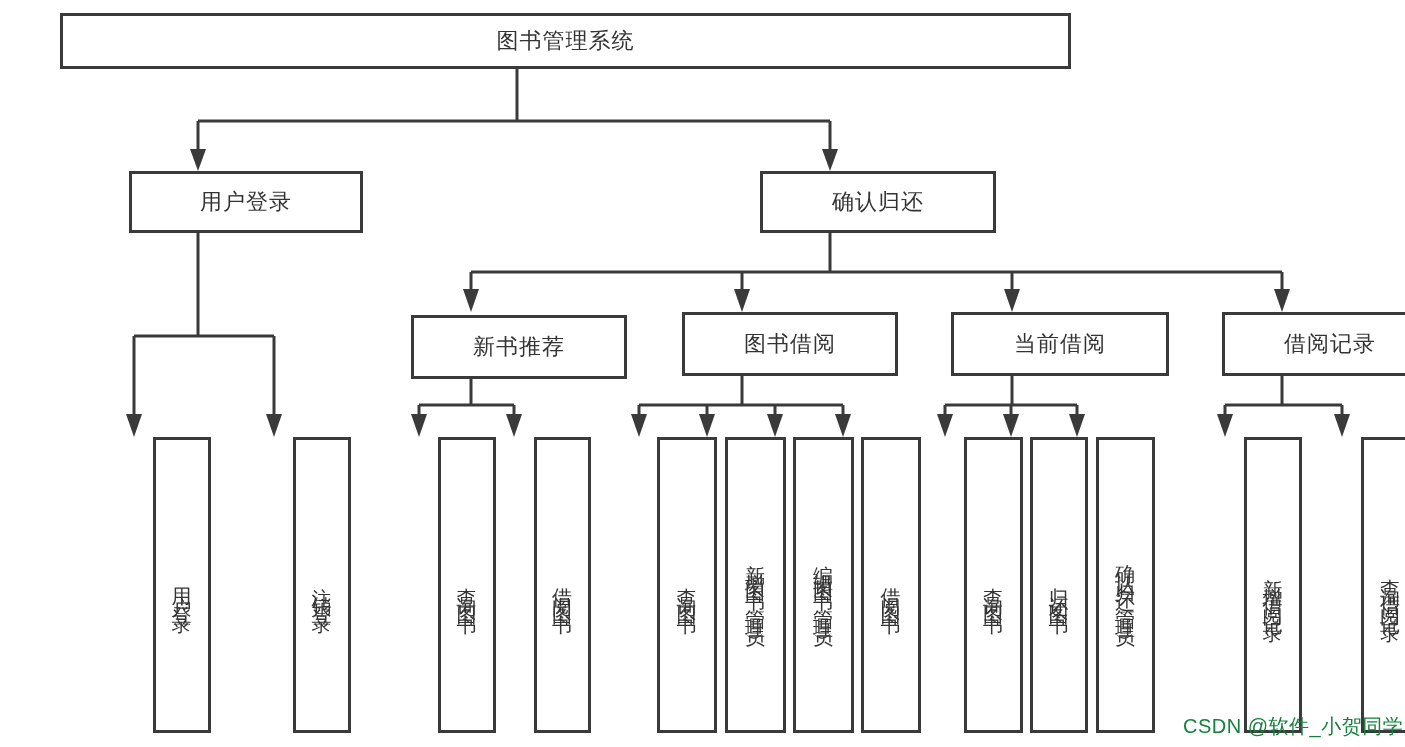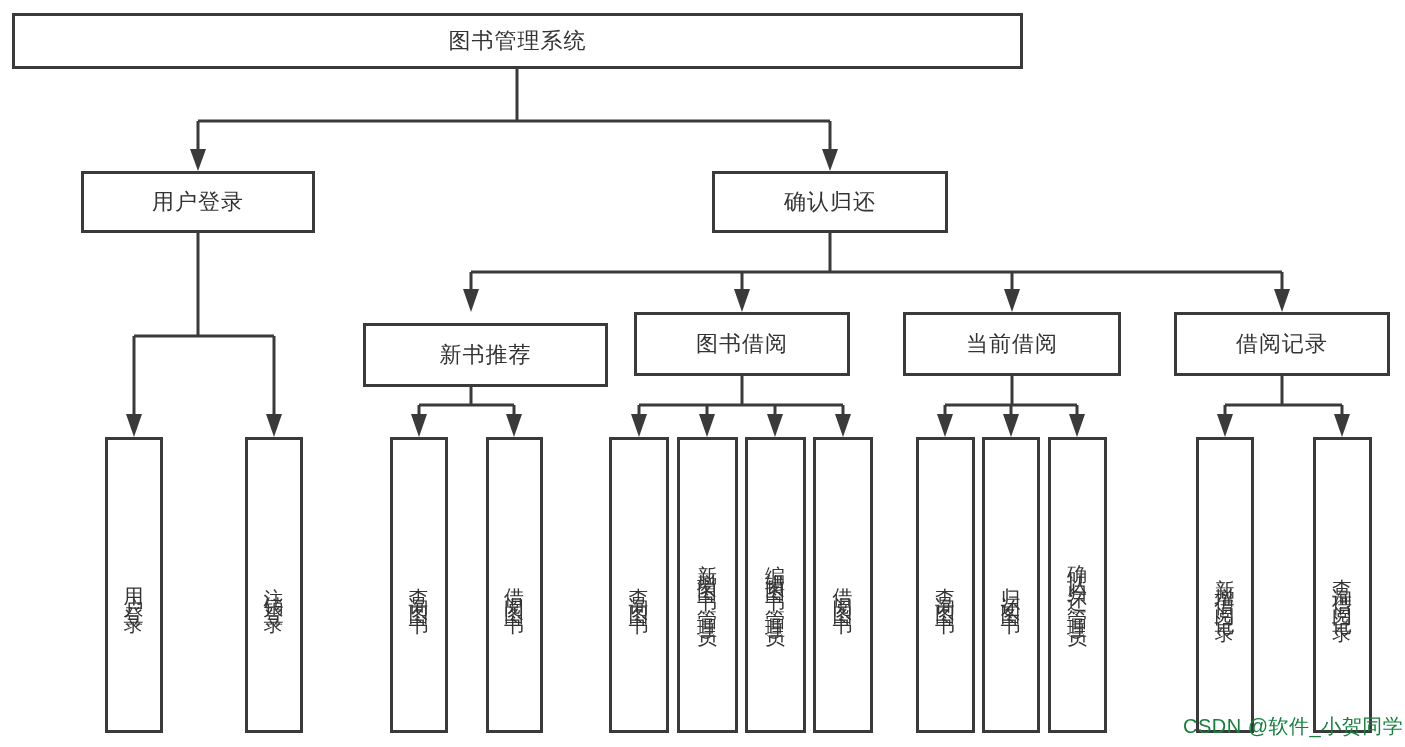--- a/index.html
+++ b/index.html
@@ -4,21 +4,21 @@
 <style>
   html,body{margin:0;padding:0;background:#ffffff;}
   .canvas{
     position:relative;width:1405px;height:747px;background:#ffffff;
     font-family:"Liberation Sans","DejaVu Sans",sans-serif;overflow:hidden;
   }
   svg.connectors{position:absolute;left:0;top:0;width:1405px;height:747px;}
   .box{
     position:absolute;background:#ffffff;border:3px solid #3a3a3a;
     display:flex;align-items:center;justify-content:center;
-    color:#333333;box-sizing:border-box;
+    color:#333333;box-sizing:border-box;margin-left:48px;
   }
   .box.h{font-size:22px;letter-spacing:1px;}
   .box.v span{
     writing-mode:vertical-rl;text-orientation:mixed;
     font-size:20px;letter-spacing:9px;line-height:1;
     padding-top:9px; 
   }
   .watermark{
     position:absolute;left:1183px;top:713px;
     font-size:20px;color:#15803d;letter-spacing:0.5px;white-space:nowrap;
@@ -84,21 +84,21 @@
     <span>图书管理系统</span>
   </div>
 
   <div class="box h" style="left:81px;top:171px;width:234px;height:62px">
     <span>用户登录</span>
   </div>
   <div class="box h" style="left:712px;top:171px;width:236px;height:62px">
     <span>确认归还</span>
   </div>
 
-  <div class="box h" style="left:363px;top:323px;width:245px;height:64px">
+  <div class="box h" style="left:363px;top:315px;width:216px;height:64px">
     <span>新书推荐</span>
   </div>
   <div class="box h" style="left:634px;top:312px;width:216px;height:64px">
     <span>图书借阅</span>
   </div>
   <div class="box h" style="left:903px;top:312px;width:218px;height:64px">
     <span>当前借阅</span>
   </div>
   <div class="box h" style="left:1174px;top:312px;width:216px;height:64px">
     <span>借阅记录</span>

